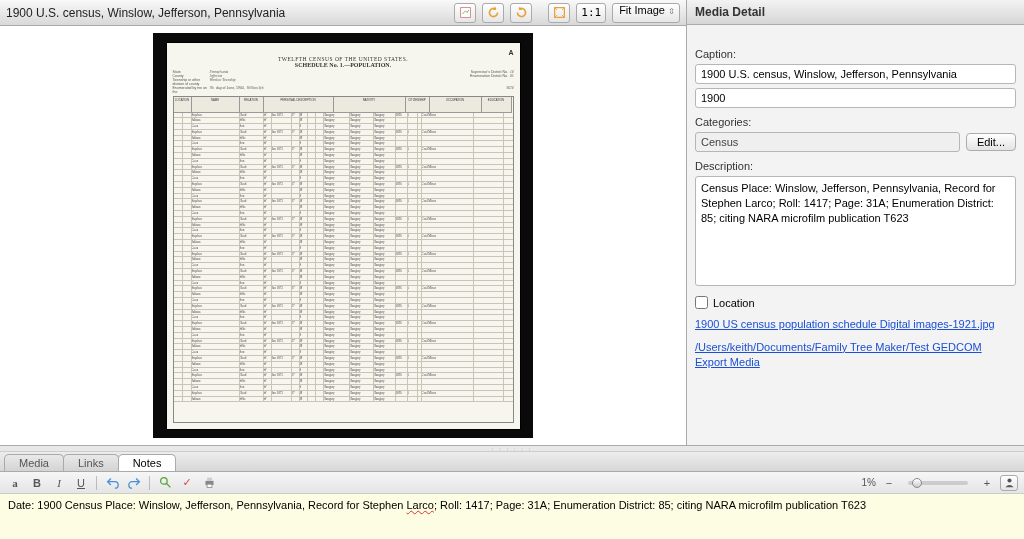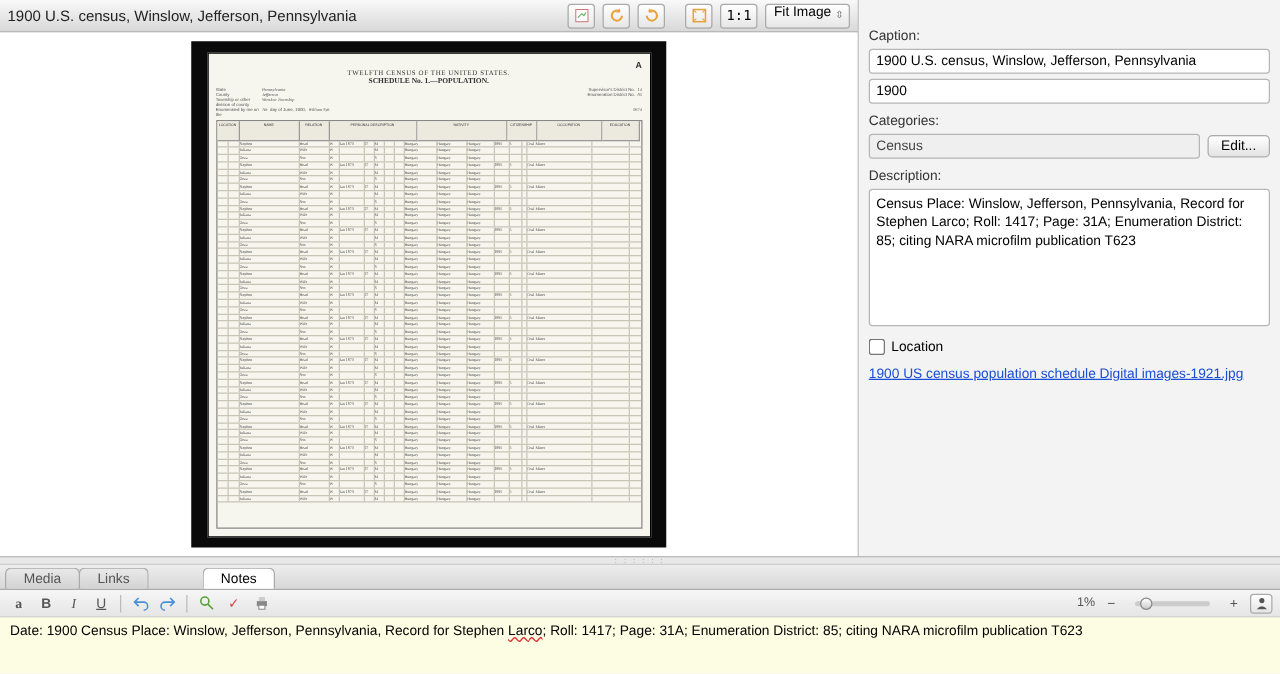--- a/index.html
+++ b/index.html
@@ -43,21 +43,21 @@
 .desc-area { width:100%; height:110px; border:1px solid #b6b6b6; border-radius:3px; padding:4px 5px; font-size:11px; background:#fff; resize:none; font-family:inherit; line-height:1.35;}
 .private-row { display:flex; align-items:center; gap:5px; margin-top:6px;}
 .file-label { margin-top:6px; }
 .link { color:#1a4fd6; text-decoration:underline; font-size:11px; display:block; margin-top:4px; cursor:pointer; line-height:1.35; word-break:break-word;}
 
 
 .lower { flex:1; display:flex; flex-direction:column; border-top:1px solid #aaa;}
 .resize-grip { height:6px; background:#e8e8e8; border-bottom:1px solid #ccc; text-align:center; font-size:6px; color:#999; letter-spacing:2px; line-height:6px;}
 .tabs { display:flex; align-items:flex-end; background:linear-gradient(#ededed,#d7d7d7); border-bottom:1px solid #aaa; padding-left:4px; height:20px; gap:0;}
 .tab { padding:2px 14px 2px 14px; font-size:11px; border:1px solid #aaa; border-bottom:none; border-radius:5px 5px 0 0; background:linear-gradient(#e9e9e9,#d3d3d3); margin-right:-1px; position:relative; cursor:pointer; color:#555;}
-.tab.active { background:#fff; color:#000; z-index:2;margin-left:44px;}
+.tab.active { background:#fff; color:#000; z-index:2;}
 .notes-toolbar { display:flex; align-items:center; gap:4px; background:linear-gradient(#f6f6f6,#e5e5e5); border-bottom:1px solid #ccc; padding:2px 6px; height:22px;}
 .nt-btn { width:18px; height:16px; border:none; background:transparent; display:flex; align-items:center; justify-content:center; font-size:11px; cursor:pointer; color:#555;}
 .nt-sep { width:1px; height:14px; background:#bbb; margin:0 2px;}
 .zoom-pct { font-size:10px; color:#555; margin-left:auto;}
 .slider { width:60px; height:4px; background:#ccc; border-radius:2px; margin:0 6px; position:relative;}
 .slider-knob { position:absolute; left:4px; top:-3px; width:10px; height:10px; background:linear-gradient(#fff,#ccc); border:1px solid #888; border-radius:50%;}
 .avatar-btn { width:18px; height:16px; border:1px solid #aaa; border-radius:3px; background:linear-gradient(#fff,#e5e5e5); display:flex; align-items:center; justify-content:center;}
 .notes-body { flex:1; background:#fdfde3; padding:4px 8px; font-size:11px; color:#000; line-height:1.4; overflow:auto;}
 .notes-body .wavy { text-decoration: underline wavy #d33; text-decoration-thickness:1px;}
 </style>
@@ -1146,36 +1146,38 @@
                     <div style="width: 30px;"></div>
                   </div>
                 </div>
             </div>
           </div>
         </div>
       </div>
     </div>
 
     <div class="detail">
+      <div class="detail-head">Media Detail</div>
       <div class="detail-body">
         <div class="field-label">Caption:</div>
         <input class="field-input" value="1900 U.S. census, Winslow, Jefferson, Pennsylvania" style="">
         <input class="field-input" value="1900" style="">
         <div class="field-label">Categories:</div>
         <div class="cat-row">
           <div class="cat-value">Census</div>
           <button class="edit-btn">Edit...</button>
         </div>
         <div class="field-label">Description:</div>
         <textarea class="desc-area" style="">Census Place: Winslow, Jefferson, Pennsylvania, Record for Stephen Larco; Roll: 1417; Page: 31A; Enumeration District: 85; citing NARA microfilm publication T623</textarea>
         <div class="private-row">
           <input type="checkbox" style="">
           <span>Location</span>
         </div>
         <a class="link">1900 US census population schedule Digital images-1921.jpg</a>
+        <a class="link">/Users/keith/Documents/Family Tree Maker/Test GEDCOM Export Media</a>
       </div>
     </div>
   </div>
 
   <div class="lower">
     <div class="resize-grip">: : : : : :</div>
     <div class="tabs">
       <div class="tab">Media</div>
       <div class="tab">Links</div>
       <div class="tab active">Notes</div>

